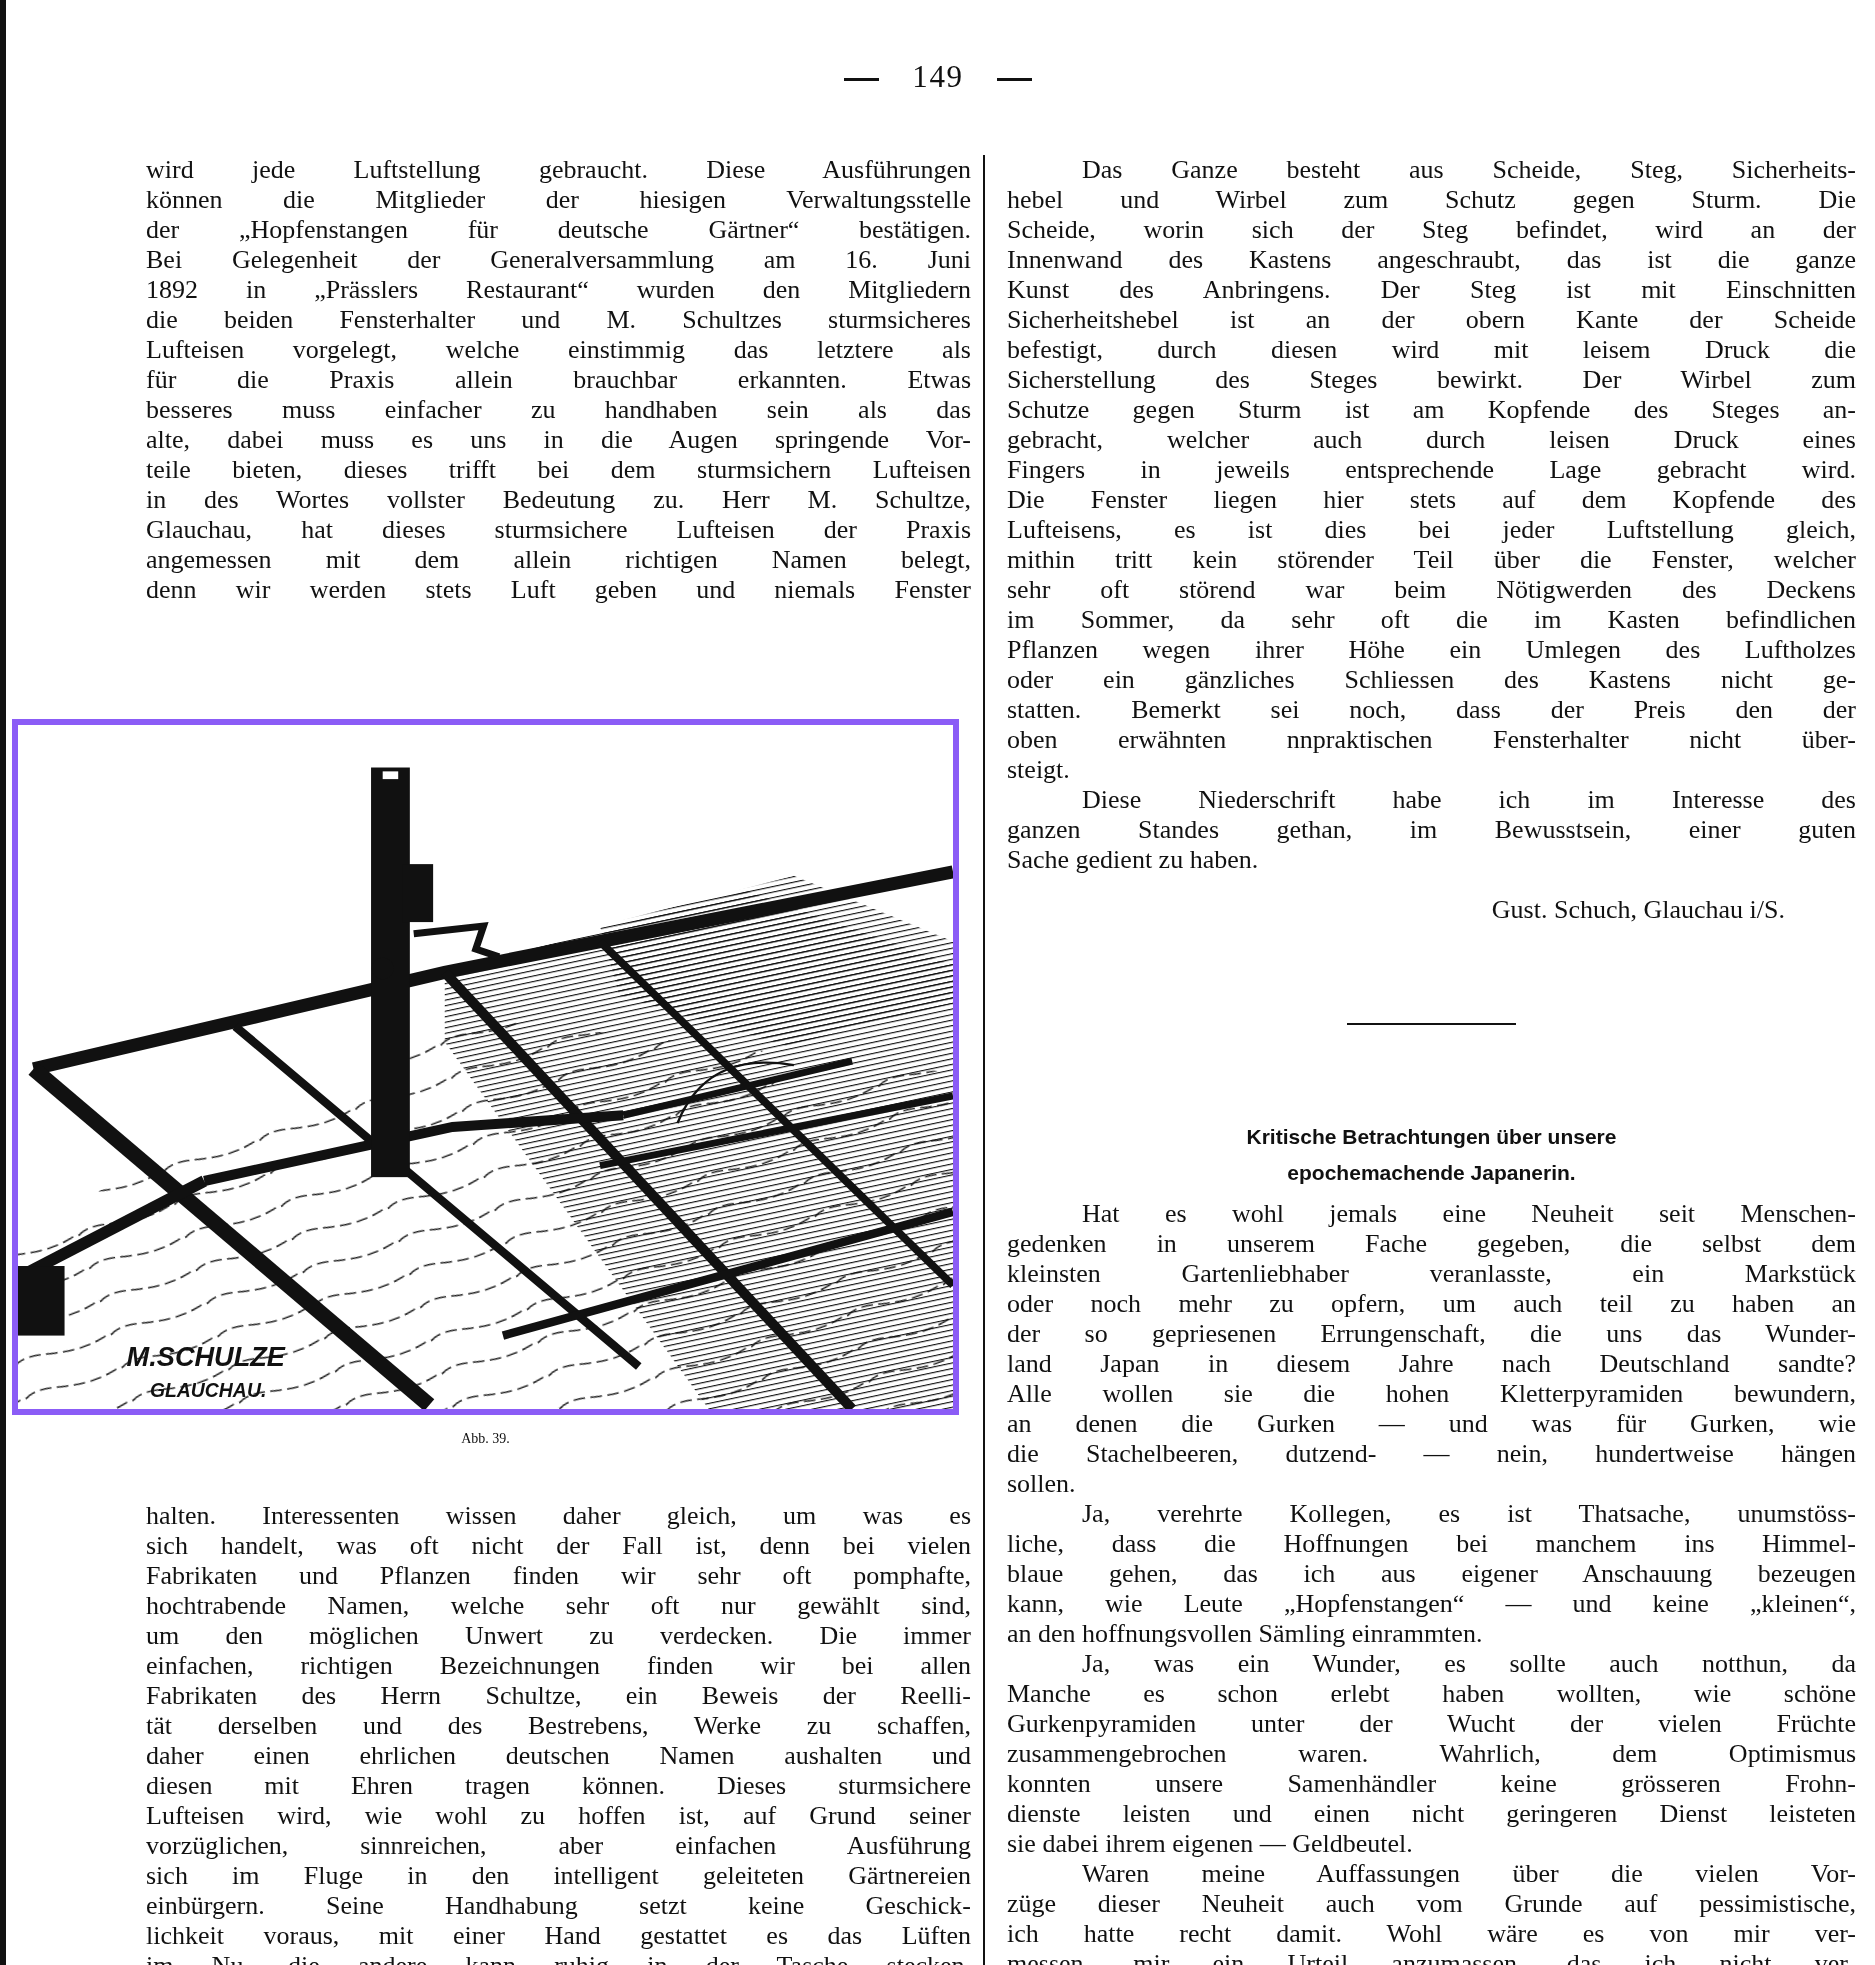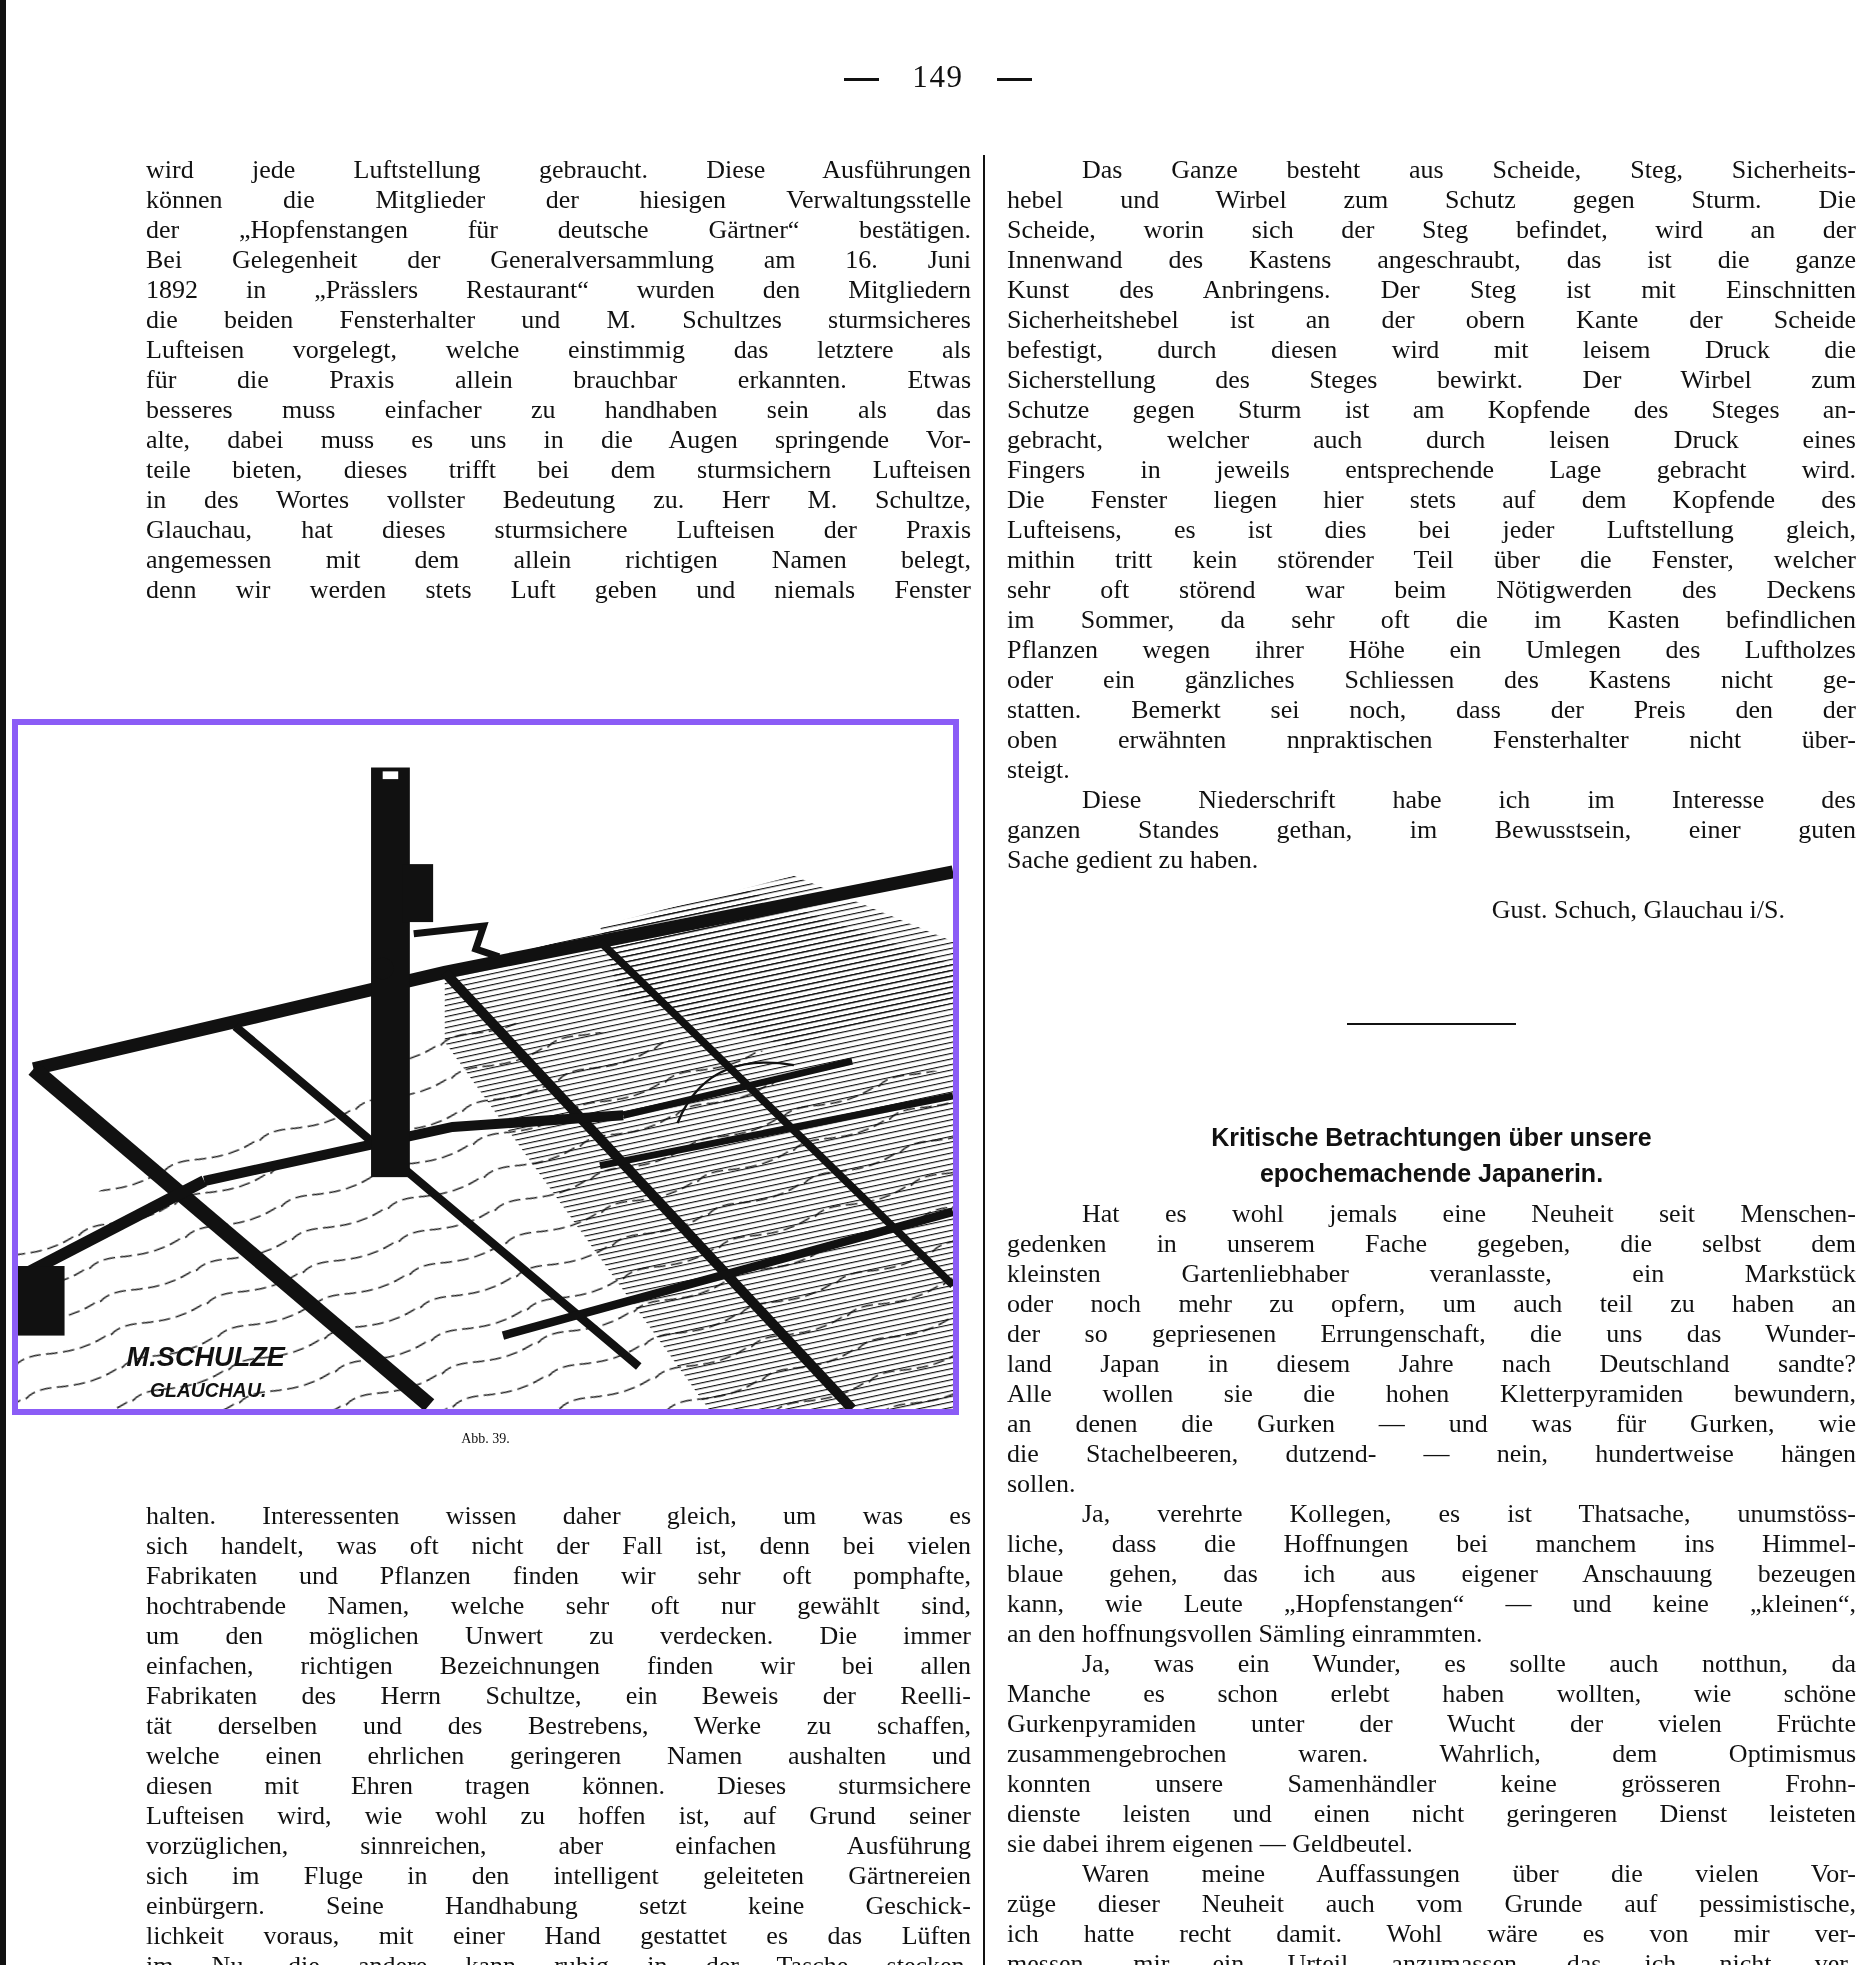--- a/index.html
+++ b/index.html
@@ -37,21 +37,21 @@
   .figure svg { width: 100%; height: 100%; display: block; }
   .caption {
     position: absolute; left: 0; top: 1431px; width: 971px; text-align: center;
     font-size: 14px; font-weight: normal;
   }
   .after-fig { top: 1501px; }
   .signature { text-align: right; padding-right: 71px; margin-top: 20px; }
   .rule { width: 169px; height: 2px; background: #111; margin: 98px auto 94px auto; }
   .heading {
     font-family: "Liberation Sans", "DejaVu Sans", sans-serif;
-    font-weight: bold; font-size: 25px; line-height: 36px; text-align: center;
+    font-weight: bold; font-size: 21px; line-height: 36px; text-align: center;
     margin-bottom: 7.9px;
   }
 </style>
 </head>
 <body>
 
 <div class="page-left-edge"></div>
 
 <div class="page-header">
   <span class="dash"></span>
@@ -125,21 +125,21 @@
 <div class="col col-left after-fig">
   <p id="lb1">
       <span class="line">halten.  Interessenten wissen daher gleich, um was es</span>
       <span class="line">sich handelt, was oft nicht der Fall ist, denn bei vielen</span>
       <span class="line">Fabrikaten und Pflanzen finden wir sehr oft pomphafte,</span>
       <span class="line">hochtrabende Namen, welche sehr oft nur gewählt sind,</span>
       <span class="line">um den möglichen Unwert zu verdecken.  Die immer</span>
       <span class="line">einfachen, richtigen Bezeichnungen finden wir bei allen</span>
       <span class="line">Fabrikaten des Herrn Schultze, ein Beweis der Reelli-</span>
       <span class="line">tät derselben und des Bestrebens, Werke zu schaffen,</span>
-      <span class="line">welche einen ehrlichen geringeren Namen aushalten und</span>
+      <span class="line">daher einen ehrlichen deutschen Namen aushalten und</span>
       <span class="line">diesen mit Ehren tragen können.  Dieses sturmsichere</span>
       <span class="line">Lufteisen wird, wie wohl zu hoffen ist, auf Grund seiner</span>
       <span class="line">vorzüglichen, sinnreichen, aber einfachen Ausführung</span>
       <span class="line">sich im Fluge in den intelligent geleiteten Gärtnereien</span>
       <span class="line">einbürgern.  Seine Handhabung setzt keine Geschick-</span>
       <span class="line">lichkeit voraus, mit einer Hand gestattet es das Lüften</span>
       <span class="line">im Nu, die andere kann ruhig in der Tasche stecken,</span>
     </p>
 
 </div>

